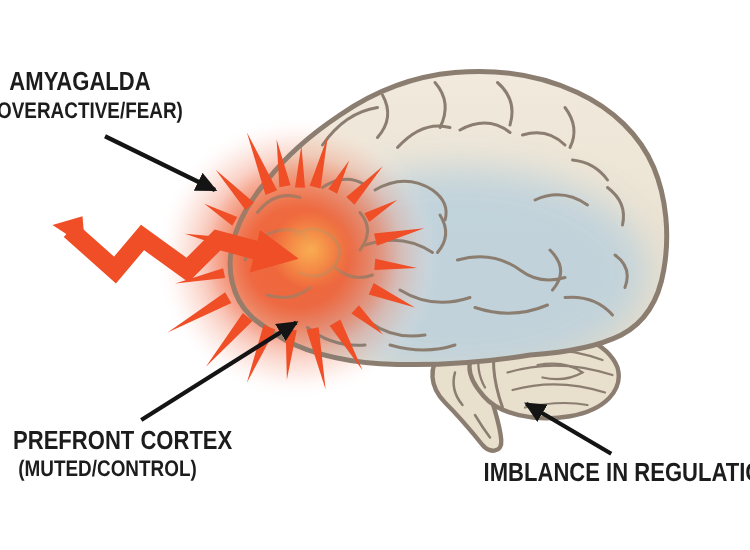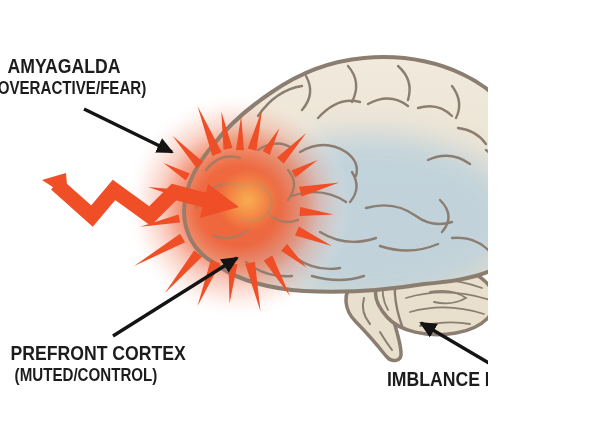--- a/index.html
+++ b/index.html
@@ -1,17 +1,17 @@
 <!DOCTYPE html>
 <html><head>
 <meta charset="utf-8">
 <style>
   html,body{margin:0;padding:0;background:#fff;}
   #canvas{
-    position:relative;width:488px;height:440px;overflow:hidden;
+    position:relative;width:600px;height:440px;overflow:hidden;
     background:#ffffff;font-family:"Liberation Sans",sans-serif;
   }
   #brain-svg{position:absolute;left:0;top:0;width:600px;height:440px;}
   .label{
     position:absolute;text-align:center;color:#1c1c1c;
     font-family:"Liberation Sans",sans-serif;font-weight:bold;
     transform:scaleX(.84);transform-origin:center top;line-height:1.05;
     white-space:nowrap;
   }
   .label .t1{font-size:21px;}

